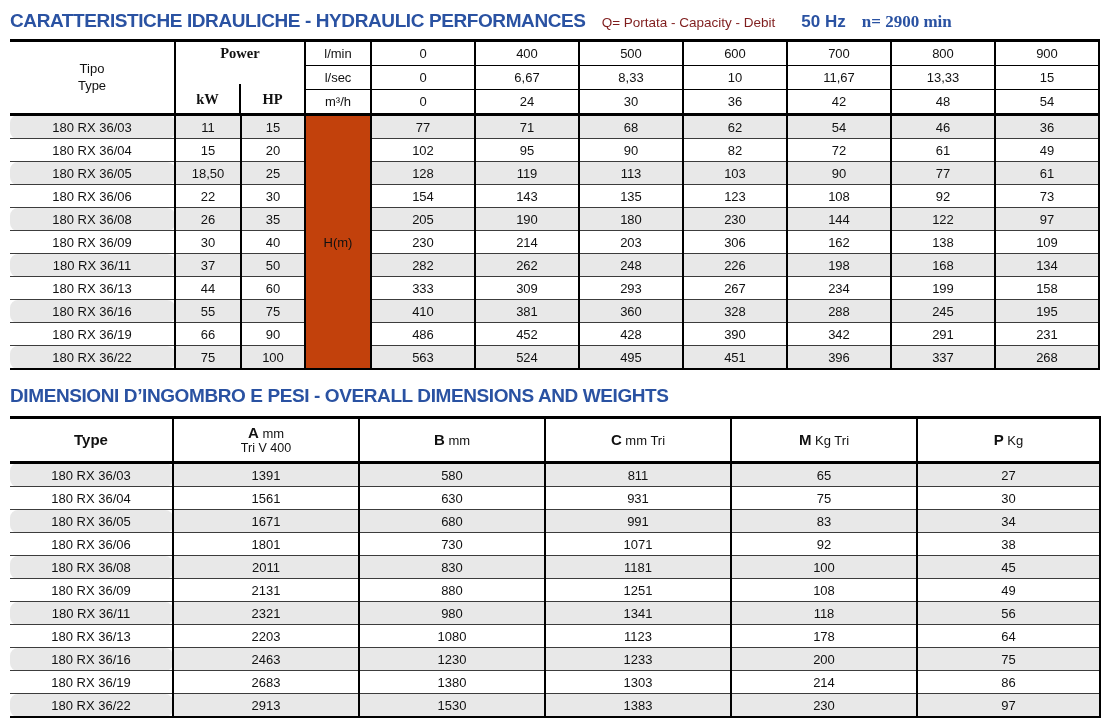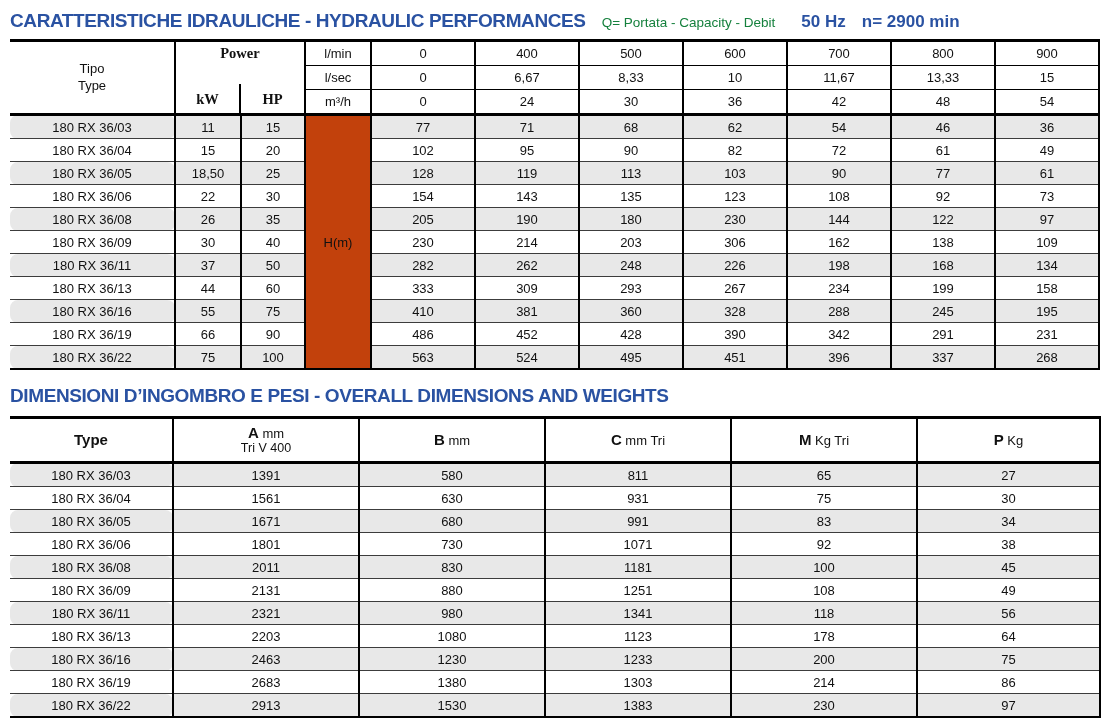--- a/index.html
+++ b/index.html
@@ -6,23 +6,23 @@
   body{
     width:1110px;height:724px;overflow:hidden;
     font-family:"Liberation Sans",sans-serif;color:#111;
   }
   .page{padding:8px 10px 0 10px;}
 
   
   .head-row{display:flex;align-items:baseline;white-space:nowrap;margin:2px 0 7px 0;}
   .blue{color:#2a52a2;}
   .main-title{font-size:19px;font-weight:bold;letter-spacing:-0.4px;margin:0;}
-  .legend{font-size:13.5px;color:#15803d;margin-left:16px;}
+  .legend{font-size:13.5px;color:#7f1d1d;margin-left:16px;}
   .freq{font-size:17px;font-weight:bold;margin-left:26px;}
-  .speed{font-size:17px;font-weight:bold;margin-left:16px;}
+  .speed{font-size:17px;font-weight:bold;margin-left:16px;font-family:Liberation Serif, serif;}
 
   .title2{font-size:19px;font-weight:bold;letter-spacing:-0.4px;margin:15px 0 9px 0;}
 
   
   .tbl{border-collapse:collapse;table-layout:fixed;width:1090px;
        border-top:3px solid #000;border-bottom:2px solid #000;}
   .tbl td,.tbl th{
     font-size:13px;font-weight:normal;text-align:center;vertical-align:middle;
     padding:0;height:22px;overflow:hidden;
     border-left:2px solid #000;border-right:2px solid #000;

